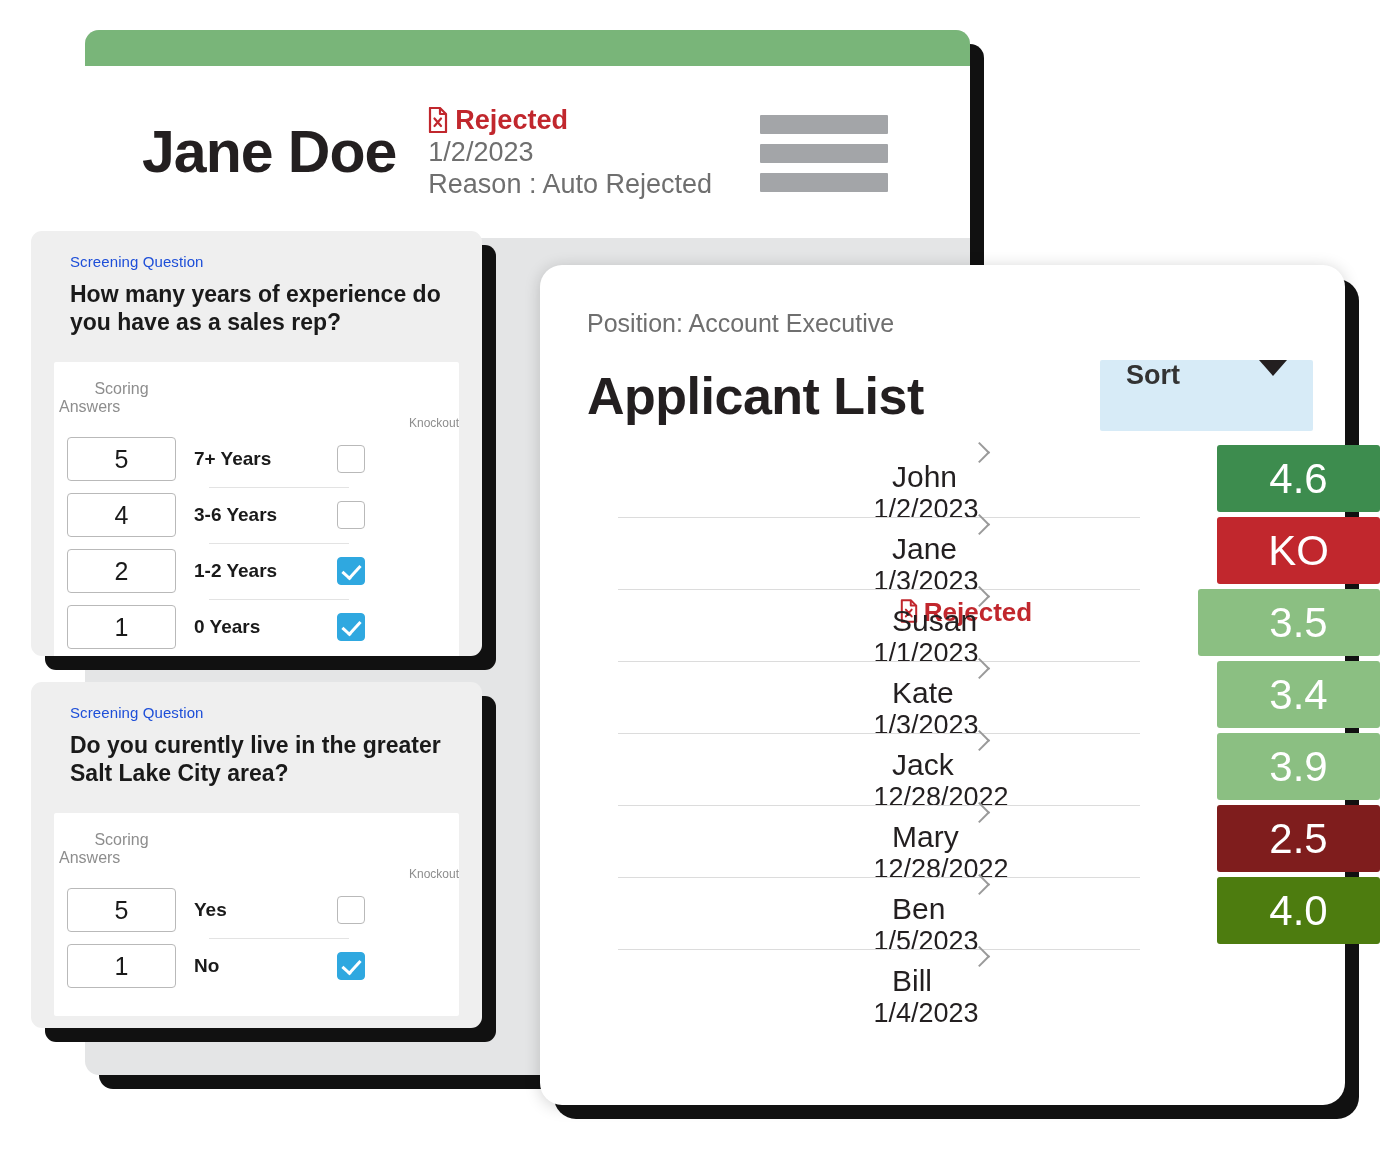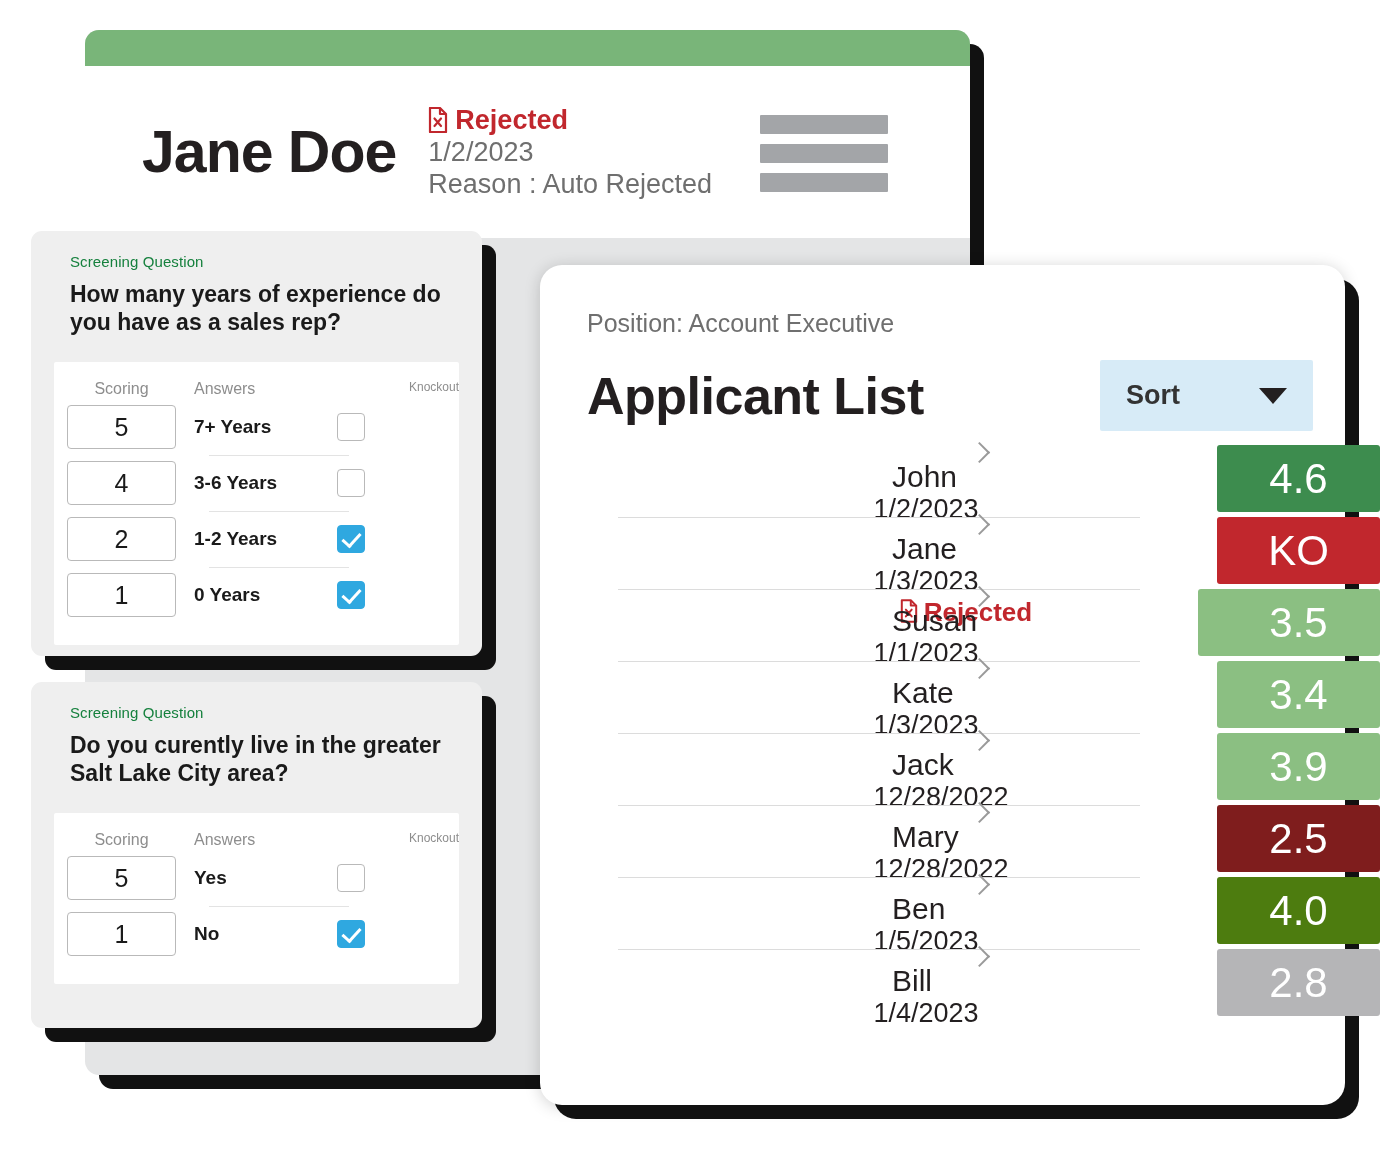--- a/index.html
+++ b/index.html
@@ -45,33 +45,33 @@
 
   
   .sq-card{
     position:absolute;background:#efefef;border-radius:11px;
     box-shadow:14px 14px 0 0 #111111;
     overflow:hidden;
   }
   #screening-card-1{left:31px;top:231px;width:451px;height:425px;}
   #screening-card-2{left:31px;top:682px;width:451px;height:346px;}
   .sq-label{
-    color:#15803d;font-size:15px;margin:22px 0 0 39px;letter-spacing:.1px;
+    color:#1d4ed8;font-size:15px;margin:22px 0 0 39px;letter-spacing:.1px;
   }
   .sq-question{
     color:#1a1a1a;font-size:23px;font-weight:bold;line-height:1.23;
     margin:10px 39px 0 39px;
   }
   .sq-table{
     background:#ffffff;margin:25px 23px 0 23px;padding:0 0 22px 0;
     border-radius:2px;
   }
   #screening-card-1 .sq-table{margin-top:25px;}
   #screening-card-2 .sq-table{margin-top:25px;}
-  .sq-head{display:flex;padding:18px 0 2px 0;}
+  .sq-head{display:flex;padding:18px 0 2px 0;flex-direction:column;}
   .sq-head .c-score{width:135px;text-align:center;color:#8d8d8d;font-size:16px;}
   .sq-head .c-ans{width:140px;color:#8d8d8d;font-size:16px;padding-left:5px;}
   .sq-head .c-ko{flex:1;text-align:right;color:#8d8d8d;font-size:12px;padding-left:8px;}
   .sq-row{display:flex;align-items:center;height:55px;}
   .sq-row .c-score{width:135px;display:flex;justify-content:center;}
   .score-box{
     width:107px;height:42px;border:1px solid #b9b9b9;border-radius:4px;
     background:#ffffff;display:flex;align-items:center;justify-content:center;
     font-size:25px;color:#1a1a1a;font-weight:500;
   }
@@ -104,21 +104,21 @@
   }
   #list-title-row{
     display:flex;align-items:center;margin:22px 0 0 47px;
   }
   #list-title{
     font-size:52px;font-weight:bold;color:#231f20;letter-spacing:-.5px;
   }
   #sort-button{
     margin-left:auto;margin-right:32px;width:213px;height:71px;
     background:#d7ebf7;border:none;border-radius:2px;
-    display:flex;align-items:center;justify-content:space-between;
+    display:flex;justify-content:space-between;
     padding:0 26px;box-sizing:border-box;cursor:pointer;
   }
   #sort-button .sort-label{font-size:27px;font-weight:bold;color:#333333;}
   .caret-down{
     width:0;height:0;border-left:14px solid transparent;border-right:14px solid transparent;
     border-top:16px solid #231f20;
   }
   #applicant-rows{margin:14px 0 0 0;}
   .applicant-row{
     display:flex;align-items:center;height:72px;margin-left:47px;position:relative;flex-direction:column;
@@ -330,18 +330,17 @@
           <span class="chevron-right"></span>
           <span class="app-name">Ben</span>
           <span class="app-date">1/5/2023</span>
           <div class="score-badge" style="background: #4d7c0f;">4.0</div>
         </div>
         <div class="applicant-row">
           <div class="row-line"></div>
           <span class="chevron-right"></span>
           <span class="app-name">Bill</span>
           <span class="app-date">1/4/2023</span>
-          <div class="score-badge" style="background: rgb(181, 181, 183);">2.8</div>
         </div>
       </div>
   </div>
 
 </div>
 
 </body></html>

